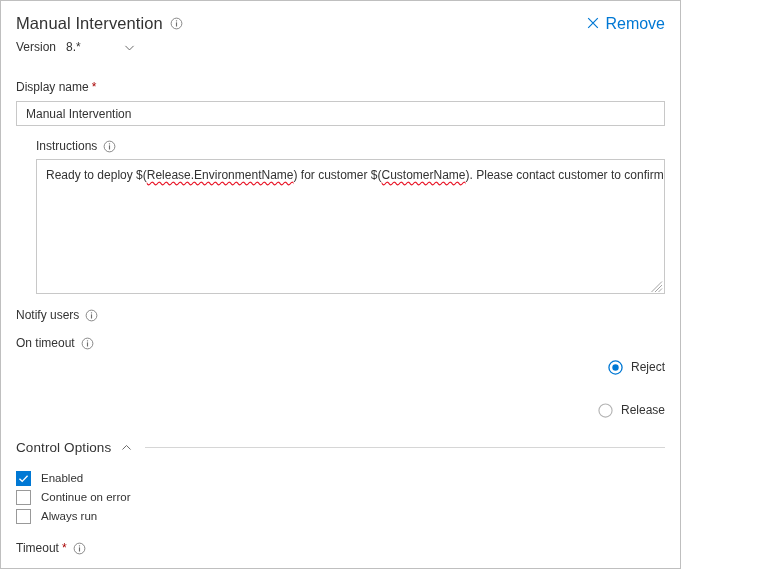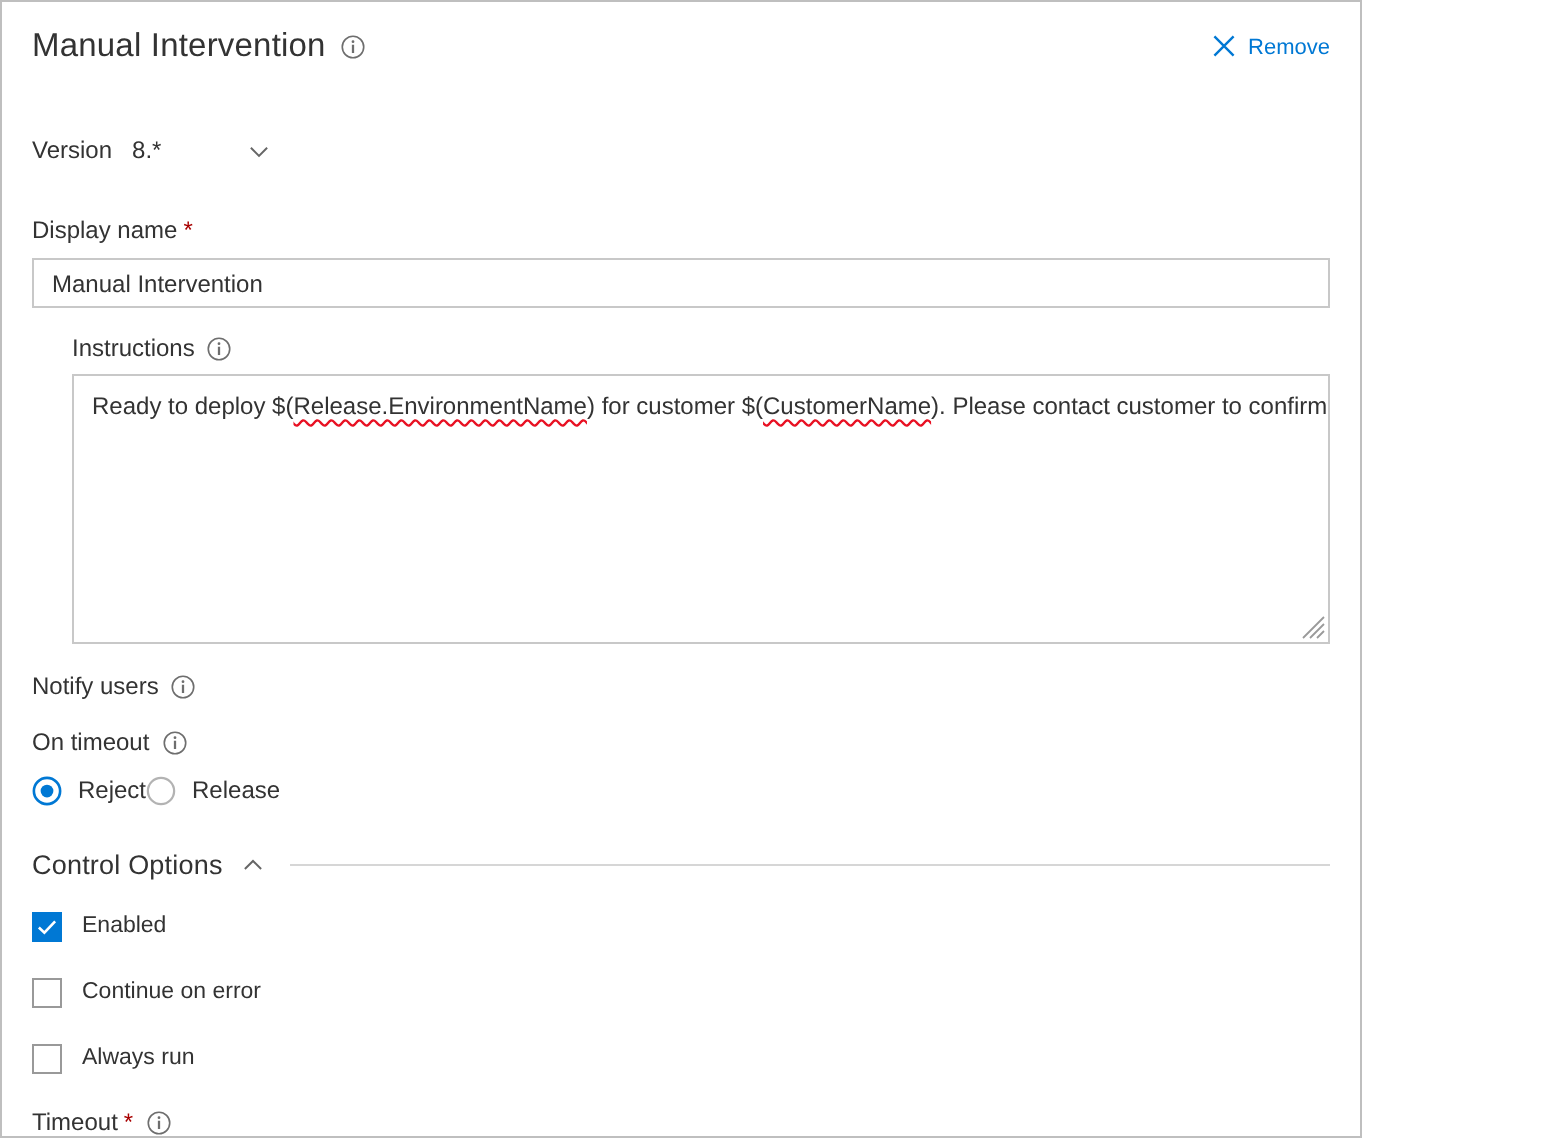--- a/index.html
+++ b/index.html
@@ -45,37 +45,37 @@
     color: #333333;
     font-weight: 400;
     line-height: 20px;
     letter-spacing: 0.1px;
   }
   .remove-btn {
     display: flex;
     align-items: center;
     gap: 6px;
     color: #0078d4;
-    font-size: 11px;
+    font-size: 16px;
     cursor: pointer;
     line-height: 16px;
     padding-top: 3px;
   }
   .remove-btn .x-glyph {
     font-size: 13px;
     color: #0078d4;
     line-height: 13px;
     font-weight: 400;
   }
 
   
   .version-row {
     display: flex;
     align-items: center;
-    margin-top: 28px;
+    margin-top: 0;
     height: 20px;
   }
   .version-label {
     font-size: 12px;
     color: #333333;
   }
   .version-value {
     font-size: 12px;
     color: #333333;
     margin-left: 10px;
@@ -164,20 +164,22 @@
   }
 
   .blk-notify { margin-top: 13px; }
   .blk-notify .text-input { margin-top: 6px; }
 
   .blk-timeoutopt { margin-top: 12px; }
   .radio-row {
     display: flex;
     align-items: flex-end;
     margin-top: 9px;
+    gap: 28px;
+    flex-direction: column;
   }
   .radio-item {
     display: flex;
     align-items: center;
     gap: 8px;
     cursor: pointer;
   }
   .radio-mark {
     width: 15px;
     height: 15px;
@@ -211,21 +213,21 @@
     flex: 1 1 auto;
     height: 1px;
     background: #d6d6d6;
     margin-left: 3px;
   }
 
   .cb-row {
     display: flex;
     align-items: center;
     gap: 10px;
-    margin-top: 18px;
+    margin-top: 4px;
     cursor: pointer;
   }
   .cb-row.first { margin-top: 16px; }
   .cb-box {
     width: 15px;
     height: 15px;
     flex: 0 0 15px;
     box-sizing: border-box;
     border: 1px solid #999999;
     background: #ffffff;

